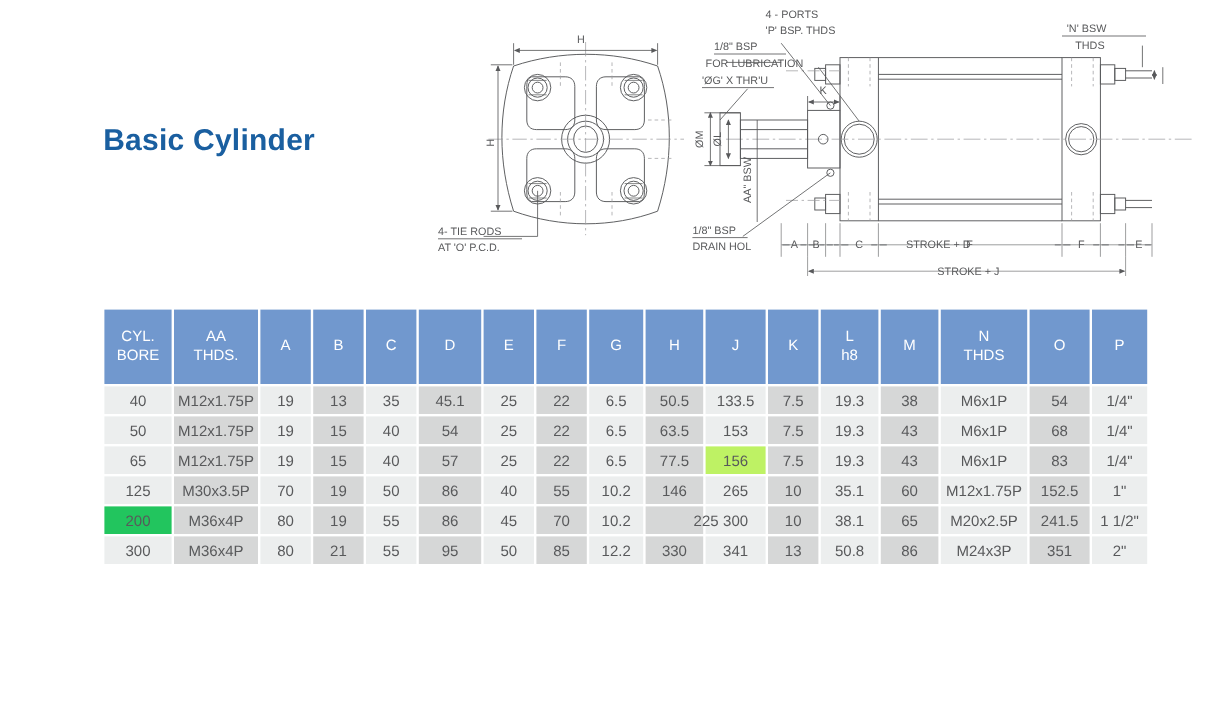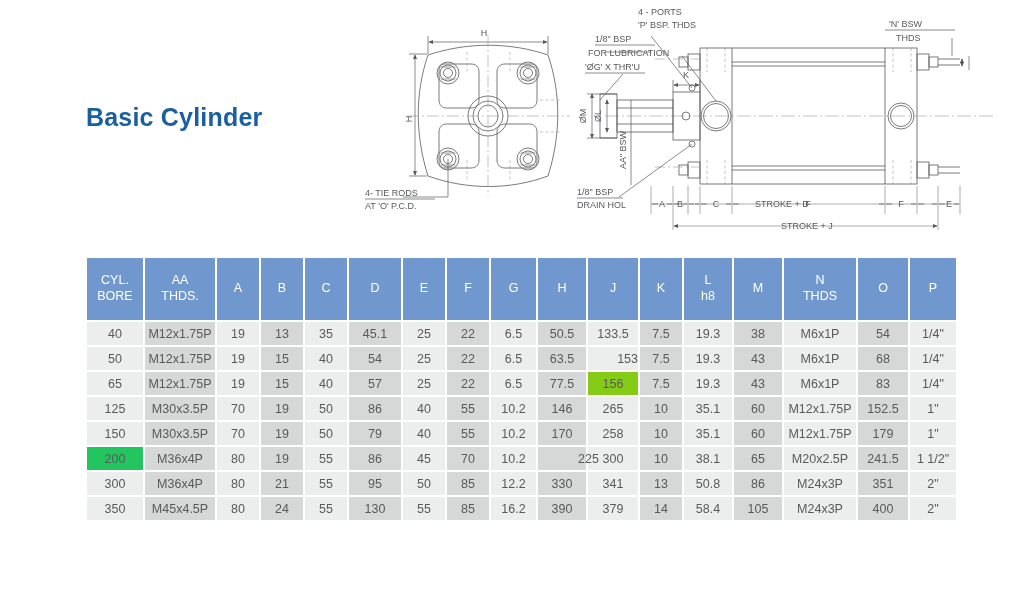--- a/index.html
+++ b/index.html
@@ -449,40 +449,40 @@
           <td class="colA" style="background: rgb(236, 238, 238);">50</td>
           <td class="colB" style="background: rgb(214, 215, 215);">M12x1.75P</td>
           <td class="colA" style="background: rgb(236, 238, 238);">19</td>
           <td class="colB" style="background: rgb(214, 215, 215);">15</td>
           <td class="colA" style="background: rgb(236, 238, 238);">40</td>
           <td class="colB" style="background: rgb(214, 215, 215);">54</td>
           <td class="colA" style="background: rgb(236, 238, 238);">25</td>
           <td class="colB" style="background: rgb(214, 215, 215);">22</td>
           <td class="colA" style="background: rgb(236, 238, 238);">6.5</td>
           <td class="colB" style="background: rgb(214, 215, 215);">63.5</td>
-          <td class="colA" style="background: rgb(236, 238, 238); text-align: right;">153</td>
+          <td class="colA" style="background: rgb(236, 238, 238);">153</td>
           <td class="colB" style="background: rgb(214, 215, 215);">7.5</td>
           <td class="colA" style="background: rgb(236, 238, 238);">19.3</td>
           <td class="colB" style="background: rgb(214, 215, 215);">43</td>
           <td class="colA" style="background: rgb(236, 238, 238);">M6x1P</td>
           <td class="colB" style="background: rgb(214, 215, 215);">68</td>
           <td class="colA" style="background: rgb(236, 238, 238);">1/4"</td>
         </tr>
         <tr>
           <td class="colA" style="background: rgb(236, 238, 238);">65</td>
           <td class="colB" style="background: rgb(214, 215, 215);">M12x1.75P</td>
           <td class="colA" style="background: rgb(236, 238, 238);">19</td>
           <td class="colB" style="background: rgb(214, 215, 215);">15</td>
           <td class="colA" style="background: rgb(236, 238, 238);">40</td>
           <td class="colB" style="background: rgb(214, 215, 215);">57</td>
           <td class="colA" style="background: rgb(236, 238, 238);">25</td>
           <td class="colB" style="background: rgb(214, 215, 215);">22</td>
           <td class="colA" style="background: rgb(236, 238, 238);">6.5</td>
           <td class="colB" style="background: rgb(214, 215, 215);">77.5</td>
-          <td class="colA" style="background: #84cc16; margin-top: 16px;">156</td>
+          <td class="colA" style="background: #bef264; margin-top: 16px;">156</td>
           <td class="colB" style="background: rgb(214, 215, 215);">7.5</td>
           <td class="colA" style="background: rgb(236, 238, 238);">19.3</td>
           <td class="colB" style="background: rgb(214, 215, 215);">43</td>
           <td class="colA" style="background: rgb(236, 238, 238);">M6x1P</td>
           <td class="colB" style="background: rgb(214, 215, 215);">83</td>
           <td class="colA" style="background: rgb(236, 238, 238);">1/4"</td>
         </tr>
         <tr>
           <td class="colA" style="background: rgb(236, 238, 238);">125</td>
           <td class="colB" style="background: rgb(214, 215, 215);">M30x3.5P</td>
@@ -496,39 +496,20 @@
           <td class="colB" style="background: rgb(214, 215, 215);">146</td>
           <td class="colA" style="background: rgb(236, 238, 238);">265</td>
           <td class="colB" style="background: rgb(214, 215, 215);">10</td>
           <td class="colA" style="background: rgb(236, 238, 238);">35.1</td>
           <td class="colB" style="background: rgb(214, 215, 215);">60</td>
           <td class="colA" style="background: rgb(236, 238, 238);">M12x1.75P</td>
           <td class="colB" style="background: rgb(214, 215, 215);">152.5</td>
           <td class="colA" style="background: rgb(236, 238, 238);">1"</td>
         </tr>
         <tr>
-          <td class="colA" style="background: rgb(236, 238, 238);">150</td>
-          <td class="colB" style="background: rgb(214, 215, 215);">M30x3.5P</td>
-          <td class="colA" style="background: rgb(236, 238, 238);">70</td>
-          <td class="colB" style="background: rgb(214, 215, 215);">19</td>
-          <td class="colA" style="background: rgb(236, 238, 238);">50</td>
-          <td class="colB" style="background: rgb(214, 215, 215);">79</td>
-          <td class="colA" style="background: rgb(236, 238, 238);">40</td>
-          <td class="colB" style="background: rgb(214, 215, 215);">55</td>
-          <td class="colA" style="background: rgb(236, 238, 238);">10.2</td>
-          <td class="colB" style="background: rgb(214, 215, 215);">170</td>
-          <td class="colA" style="background: rgb(236, 238, 238);">258</td>
-          <td class="colB" style="background: rgb(214, 215, 215);">10</td>
-          <td class="colA" style="background: rgb(236, 238, 238);">35.1</td>
-          <td class="colB" style="background: rgb(214, 215, 215);">60</td>
-          <td class="colA" style="background: rgb(236, 238, 238);">M12x1.75P</td>
-          <td class="colB" style="background: rgb(214, 215, 215);">179</td>
-          <td class="colA" style="background: rgb(236, 238, 238);">1"</td>
-        </tr>
-        <tr>
           <td class="colA" style="background: #22c55e;">200</td>
           <td class="colB" style="background: rgb(214, 215, 215);">M36x4P</td>
           <td class="colA" style="background: rgb(236, 238, 238);">80</td>
           <td class="colB" style="background: rgb(214, 215, 215);">19</td>
           <td class="colA" style="background: rgb(236, 238, 238);">55</td>
           <td class="colB" style="background: rgb(214, 215, 215);">86</td>
           <td class="colA" style="background: rgb(236, 238, 238);">45</td>
           <td class="colB" style="background: rgb(214, 215, 215);">70</td>
           <td class="colA" style="background: rgb(236, 238, 238);">10.2</td>
           <td class="colB" style="background: rgb(214, 215, 215); padding-left: 40px;">225</td>
@@ -552,34 +533,15 @@
           <td class="colA" style="background: rgb(236, 238, 238);">12.2</td>
           <td class="colB" style="background: rgb(214, 215, 215);">330</td>
           <td class="colA" style="background: rgb(236, 238, 238);">341</td>
           <td class="colB" style="background: rgb(214, 215, 215);">13</td>
           <td class="colA" style="background: rgb(236, 238, 238);">50.8</td>
           <td class="colB" style="background: rgb(214, 215, 215);">86</td>
           <td class="colA" style="background: rgb(236, 238, 238);">M24x3P</td>
           <td class="colB" style="background: rgb(214, 215, 215);">351</td>
           <td class="colA" style="background: rgb(236, 238, 238);">2"</td>
         </tr>
-        <tr>
-          <td class="colA" style="background: rgb(236, 238, 238);">350</td>
-          <td class="colB" style="background: rgb(214, 215, 215);">M45x4.5P</td>
-          <td class="colA" style="background: rgb(236, 238, 238);">80</td>
-          <td class="colB" style="background: rgb(214, 215, 215);">24</td>
-          <td class="colA" style="background: rgb(236, 238, 238);">55</td>
-          <td class="colB" style="background: rgb(214, 215, 215);">130</td>
-          <td class="colA" style="background: rgb(236, 238, 238);">55</td>
-          <td class="colB" style="background: rgb(214, 215, 215);">85</td>
-          <td class="colA" style="background: rgb(236, 238, 238);">16.2</td>
-          <td class="colB" style="background: rgb(214, 215, 215);">390</td>
-          <td class="colA" style="background: rgb(236, 238, 238);">379</td>
-          <td class="colB" style="background: rgb(214, 215, 215);">14</td>
-          <td class="colA" style="background: rgb(236, 238, 238);">58.4</td>
-          <td class="colB" style="background: rgb(214, 215, 215);">105</td>
-          <td class="colA" style="background: rgb(236, 238, 238);">M24x3P</td>
-          <td class="colB" style="background: rgb(214, 215, 215);">400</td>
-          <td class="colA" style="background: rgb(236, 238, 238);">2"</td>
-        </tr>
       </tbody>
   </table>
 </div>
 
 </body></html>

